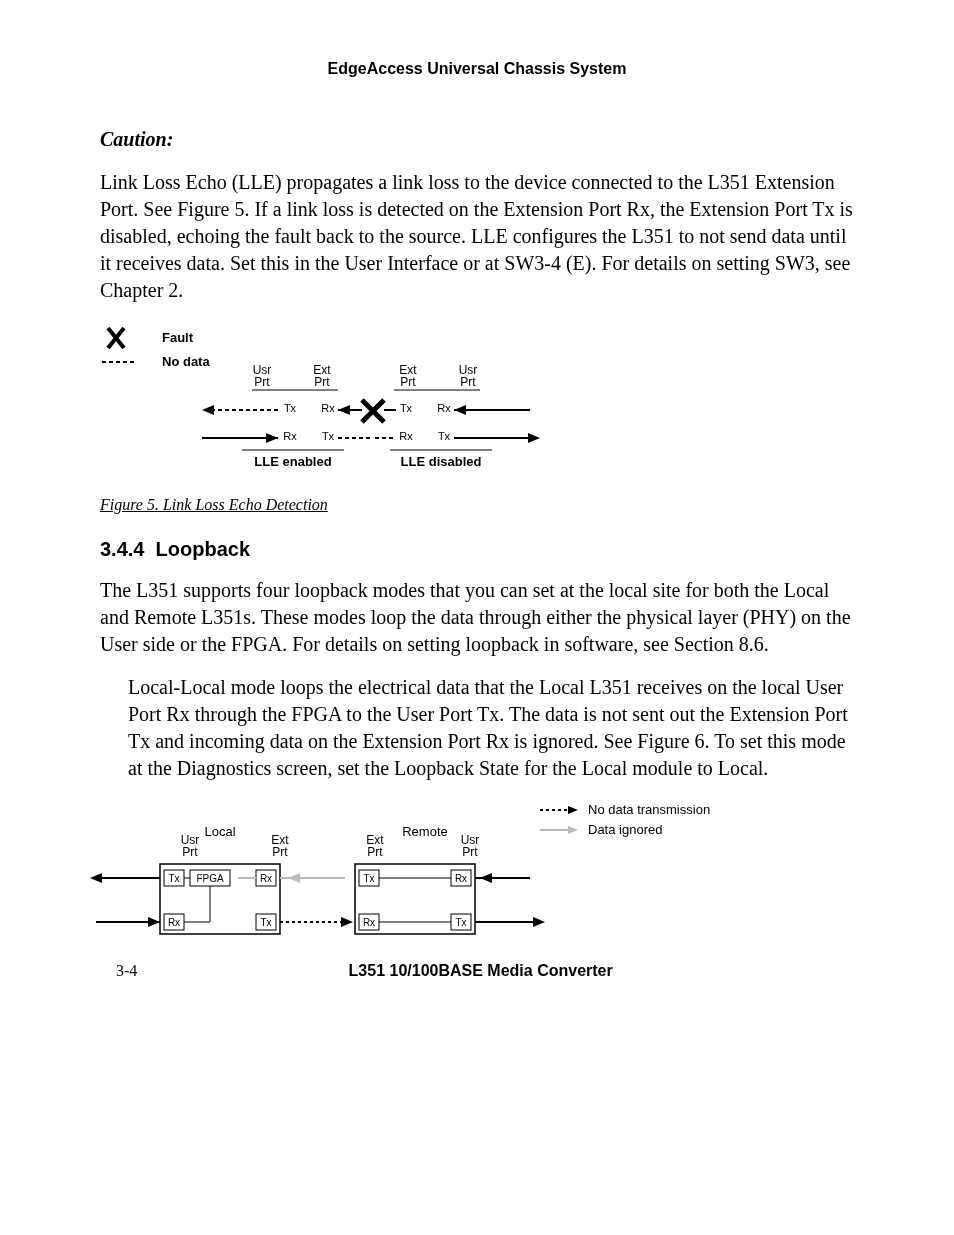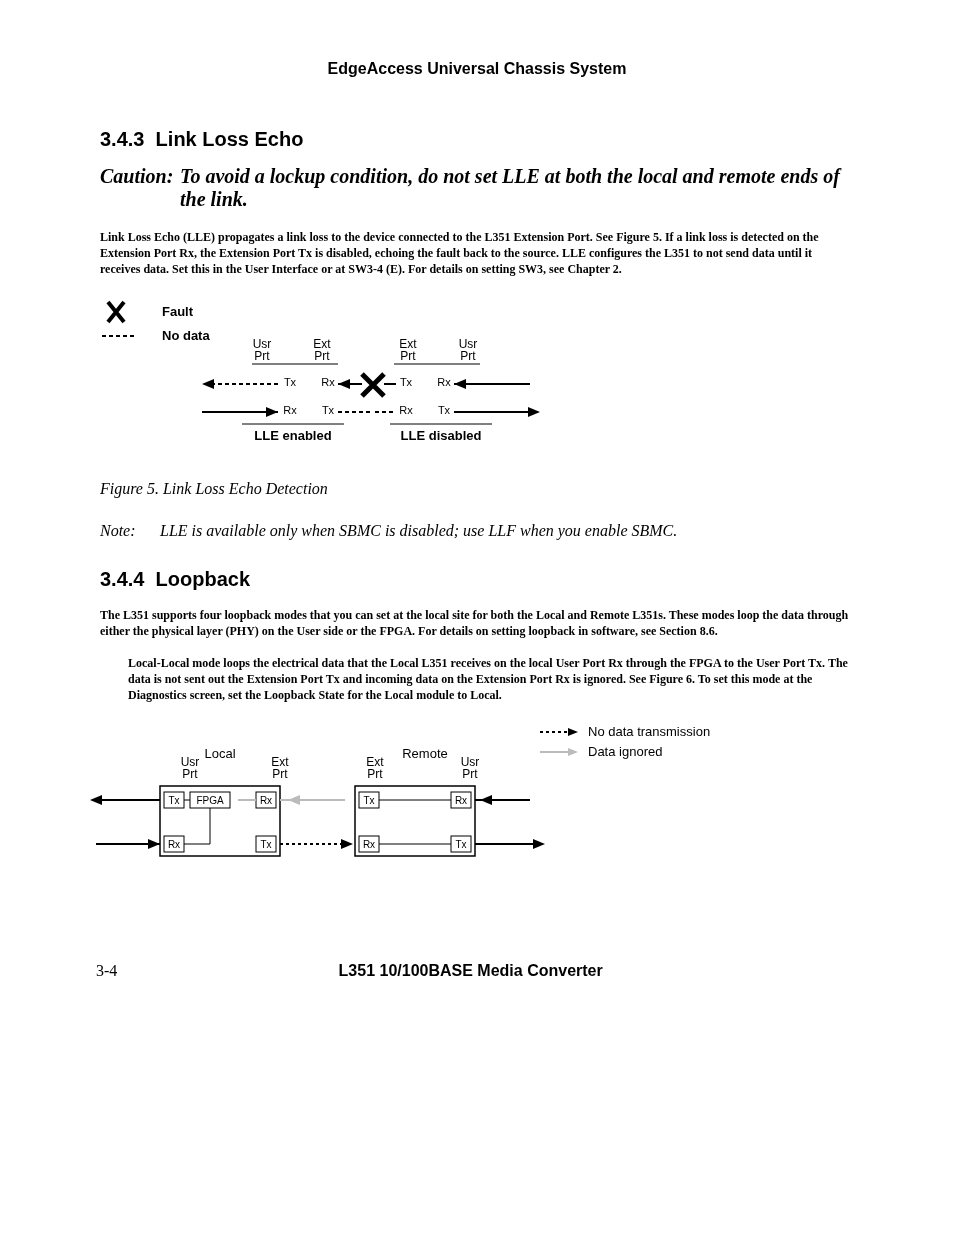--- a/index.html
+++ b/index.html
@@ -36,46 +36,46 @@
     margin: 0 0 18px 0;
     display: flex;
   }
   .caution .label {
     flex: 0 0 80px;
   }
   .caution .text {
     flex: 1;
   }
   p.body {
-    font-size: 12px;
+    font-size: 20px;
     line-height: 1.35;
     margin: 16px 0 16px 0;
-    font-weight: bold;
   }
   p.indent {
     margin-left: 28px;
   }
   .figcaption {
     font-style: italic;
     font-size: 16px;
-    margin: 20px 0 24px 0;
+    margin: 10px 0 24px 0;
+    text-decoration: underline;
   }
   .note {
     font-style: italic;
     font-size: 16px;
     margin: 0 0 28px 0;
     display: flex;
   }
   .note .label {
     flex: 0 0 60px;
   }
   .footer {
     position: absolute;
     bottom: 55px;
-    left: 96px;
+    left: 116px;
     right: 100px;
     display: flex;
     justify-content: space-between;
     align-items: baseline;
   }
   .footer .pn {
     font-family: "Times New Roman", serif;
     font-size: 16px;
   }
   .footer .title {
@@ -94,28 +94,23 @@
     margin: 18px 0 0 0;
   }
 </style>
 </head>
 <body>
 
 <div class="page">
 
   <div class="running-header">EdgeAccess Universal Chassis System</div>
 
-  <h2 class="section">
-    <span>3.4.3</span>&nbsp;
-    <span>Link Loss Echo</span>
-  </h2>
 
   <div class="caution">
     <span class="label">Caution:</span>
-    <span class="text">To avoid a lockup condition, do not set LLE at both the local and remote ends of the link.</span>
   </div>
 
   <p class="body">Link Loss Echo (LLE) propagates a link loss to the device connected to the L351 Extension Port.  See Figure 5.  If a link loss is detected on the Extension Port Rx, the Extension Port Tx is disabled, echoing the fault back to the source.  LLE configures the L351 to not send data until it receives data.  Set this in the User Interface or at SW3-4 (E).  For details on setting SW3, see Chapter 2.</p>
 
   <div class="fig-wrap">
     <svg width="470" height="160" viewBox="0 0 470 160">
 
       <g>
 
         <path d="M8 6 L24 26 M24 6 L8 26" stroke="#000" stroke-width="4" fill="none"></path>
@@ -172,24 +167,20 @@
 
       <line x1="142" y1="128" x2="244" y2="128" stroke="#000" stroke-width="1"></line>
       <line x1="290" y1="128" x2="392" y2="128" stroke="#000" stroke-width="1"></line>
       <text x="193" y="144" font-size="13" font-weight="bold" text-anchor="middle">LLE enabled</text>
       <text x="341" y="144" font-size="13" font-weight="bold" text-anchor="middle">LLE disabled</text>
     </svg>
   </div>
 
   <div class="figcaption">Figure 5.  Link Loss Echo Detection</div>
 
-  <div class="note">
-    <span class="label">Note:</span>
-    <span>LLE is available only when SBMC is disabled; use LLF when you enable SBMC.</span>
-  </div>
 
   <h2 class="section">
     <span>3.4.4</span>&nbsp;
     <span>Loopback</span>
   </h2>
 
   <p class="body">The L351 supports four loopback modes that you can set at the local site for both the Local and Remote L351s.  These modes loop the data through either the physical layer (PHY) on the User side or the FPGA.  For details on setting loopback in software, see Section 8.6.</p>
 
   <p class="body indent">Local-Local mode loops the electrical data that the Local L351 receives on the local User Port Rx through the FPGA to the User Port Tx.  The data is not sent out the Extension Port Tx and incoming data on the Extension Port Rx is ignored.  See Figure 6.  To set this mode at the Diagnostics screen, set the Loopback State for the Local module to Local.</p>
 

